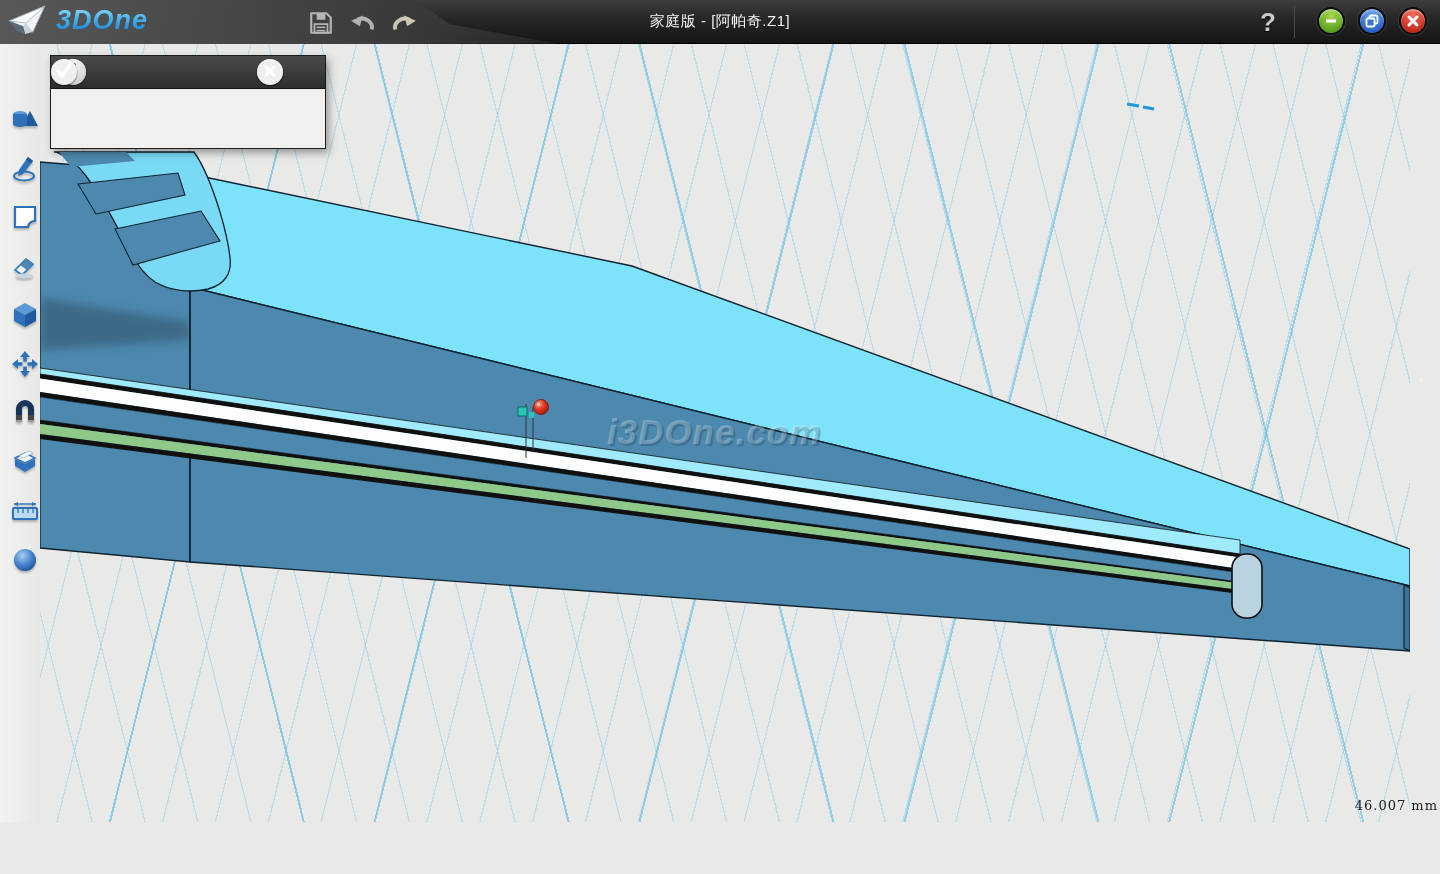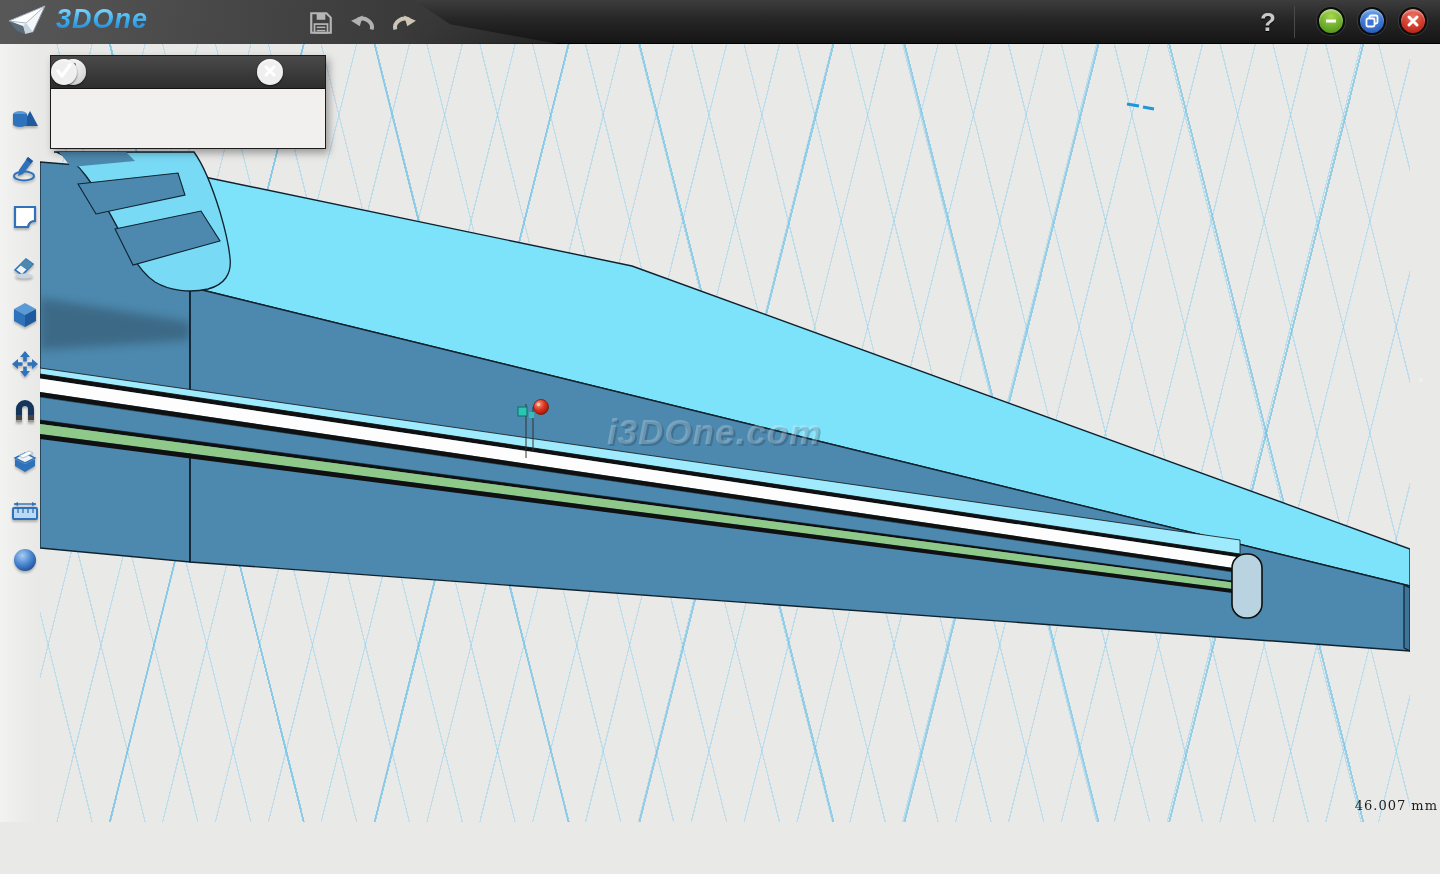--- a/index.html
+++ b/index.html
@@ -6,21 +6,21 @@
   html,body { width:1440px; height:874px; overflow:hidden; background:#e9e9e8;
     font-family:"Liberation Sans","DejaVu Sans",sans-serif; }
 
   
   .titlebar { position:absolute; left:0; top:0; width:1440px; height:44px;
     background:linear-gradient(180deg,#3d3d3d 0%,#262626 45%,#151515 100%);
     border-bottom:1px solid #000; }
   .titlebar .swoosh { position:absolute; left:0; top:0; width:900px; height:44px;
     background:linear-gradient(100deg,#585858 0%,#3a3a3a 45%,rgba(40,40,40,0) 72%);
     clip-path:polygon(0 0,46% 0,50% 55%,62% 100%,0 100%); }
-  .brand { position:absolute; left:8px; top:4px; display:flex; gap:8px; }
+  .brand { position:absolute; left:8px; top:4px; display:flex; align-items:center; gap:8px; }
   .brand-text { font-size:27px; font-weight:bold; font-style:italic; letter-spacing:1px;
     background:linear-gradient(180deg,#9fe4ff 0%,#43b3f2 45%,#1372c8 100%);
     -webkit-background-clip:text; background-clip:text; color:transparent; }
   .tb-btn { position:absolute; top:8px; width:30px; height:30px; border:none; background:transparent;
     display:flex; align-items:center; justify-content:center; cursor:pointer; }
   .win-divider { position:absolute; left:1294px; top:6px; width:1px; height:32px; background:#4a4a4a; }
   .help-btn { position:absolute; left:1252px; top:2px; width:32px; height:40px; background:transparent; border:none;
     color:#c9c9c9; font-size:26px; font-weight:bold; text-shadow:0 1px 1px #000; cursor:pointer; }
   .winctl { position:absolute; top:7px; width:28px; height:28px; border-radius:50%;
     border:2px solid #0c0c0c; box-shadow:0 0 0 1px #3c3c3c, inset 0 2px 2px rgba(255,255,255,.45); cursor:pointer; }
@@ -157,20 +157,21 @@
       <polygon points="1,10 12,5 9,15" fill="#b2b2b2"></polygon>
     </svg>
   </button>
   <button class="tb-btn" style="left:389px;">
     <svg width="26" height="26" viewBox="0 0 24 24">
       <path d="M4,18 A9,8 0 0,1 17,9" fill="none" stroke="#cdc6b6" stroke-width="3.6"></path>
       <polygon points="23,10 12,5 15,15" fill="#cdc6b6"></polygon>
     </svg>
   </button>
 
+  <div class="title-text">家庭版 - [阿帕奇.Z1]</div>
 
   <button class="help-btn">?</button>
   <div class="win-divider"></div>
 
   <button class="winctl ctl-min">
     <svg width="14" height="14" viewBox="0 0 14 14">
       <line x1="2" y1="7" x2="12" y2="7" stroke="#fff" stroke-width="3"></line>
     </svg>
   </button>
   <button class="winctl ctl-rest">

